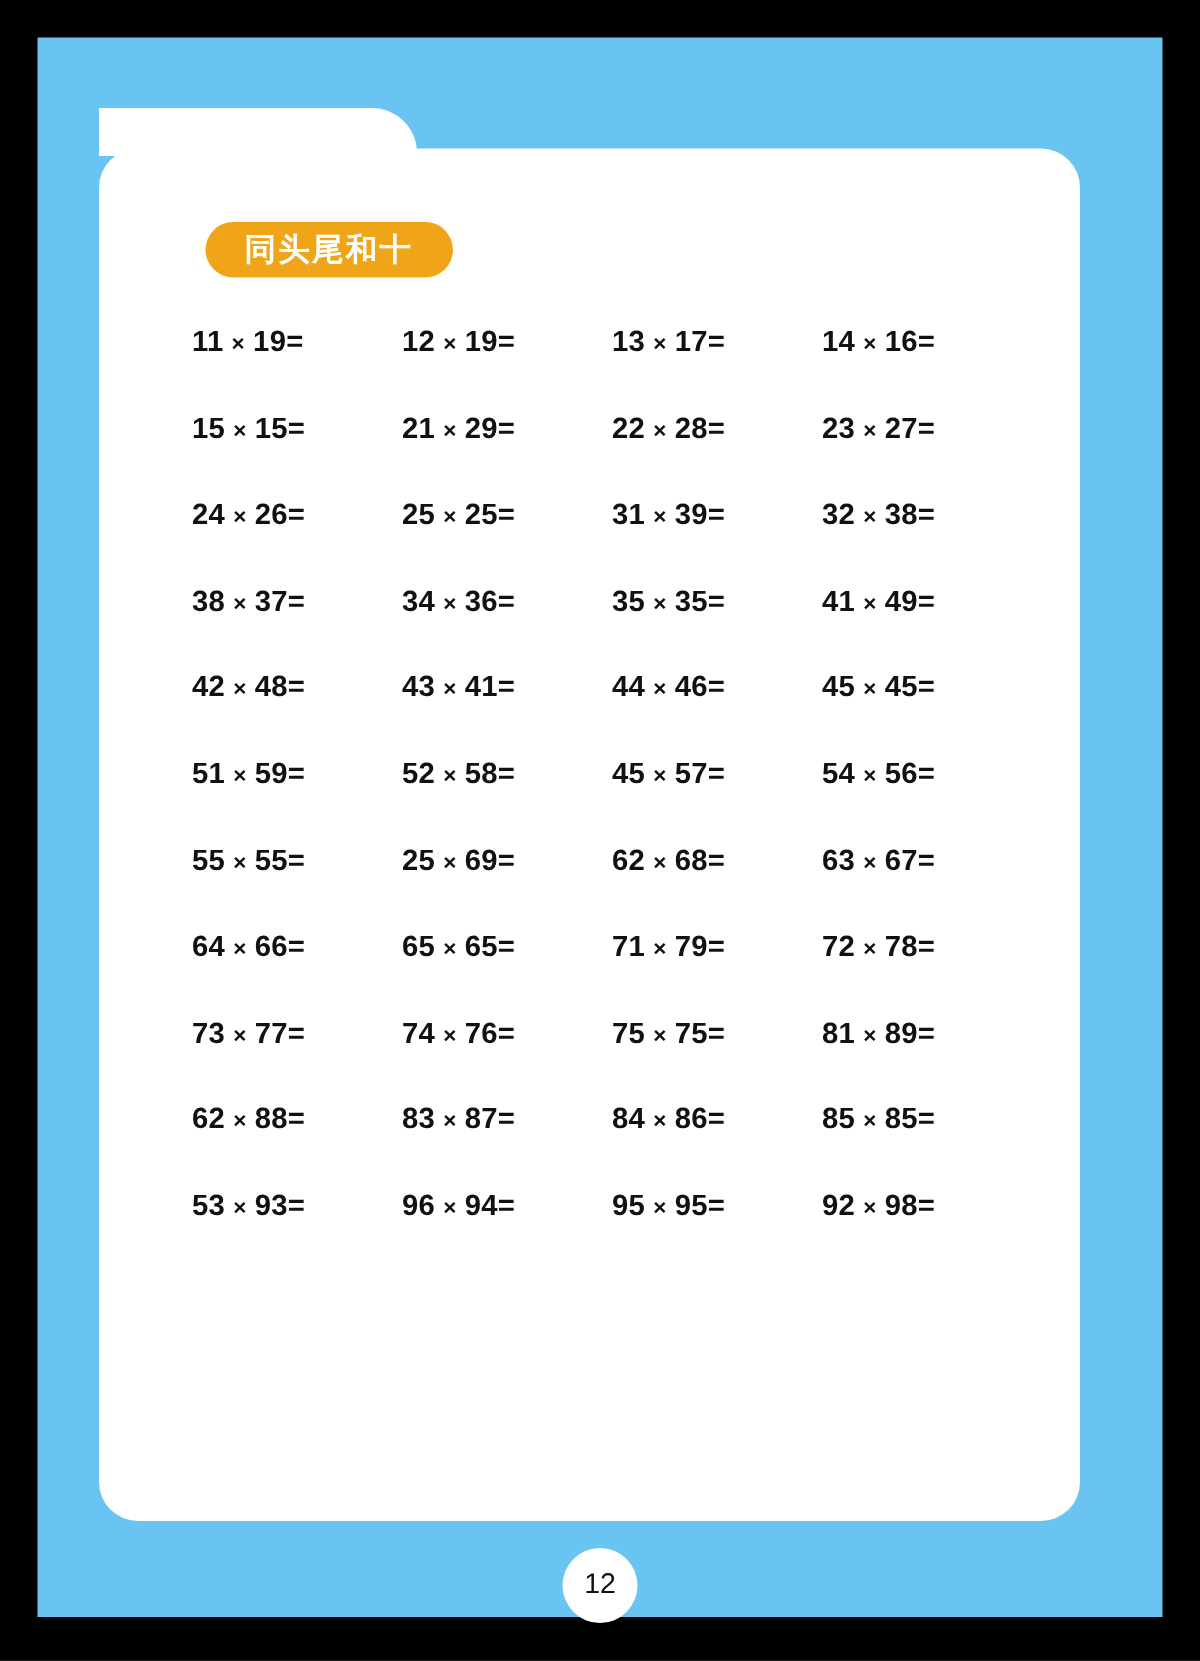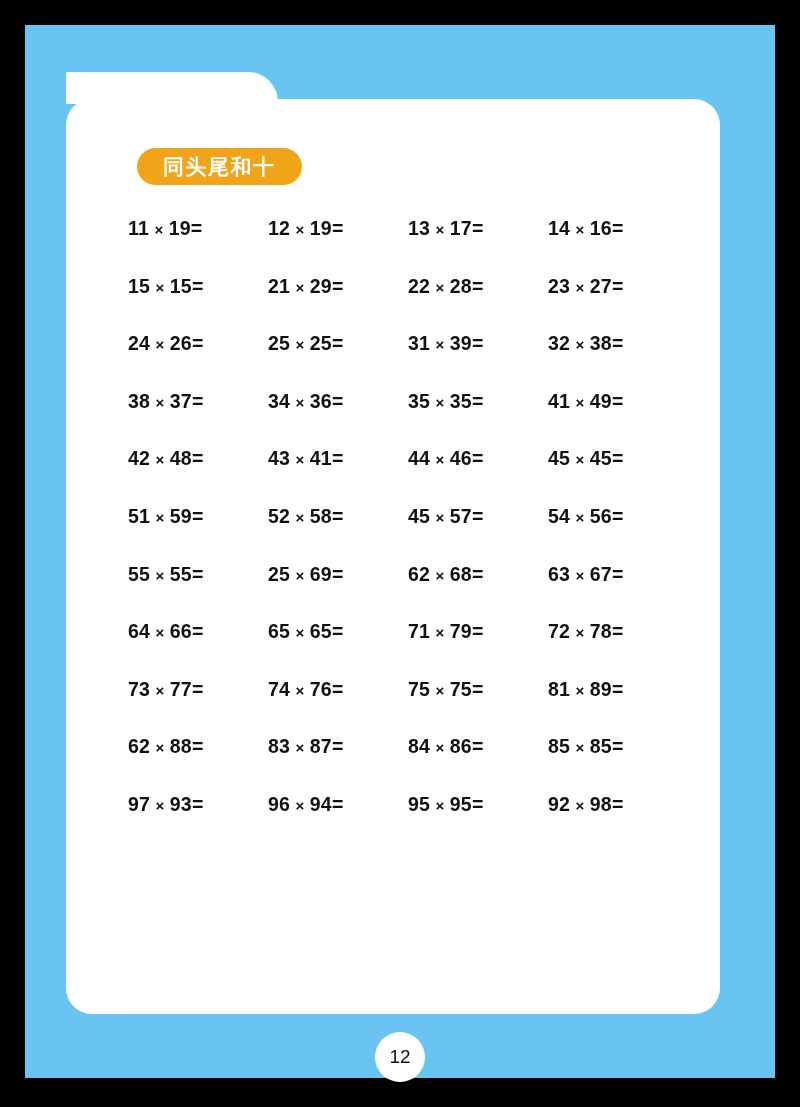--- a/index.html
+++ b/index.html
@@ -188,21 +188,21 @@
           <div class="problem-cell"><span>75</span><span class="op"> × </span><span>75</span><span>=</span></div>
           <div class="problem-cell"><span>81</span><span class="op"> × </span><span>89</span><span>=</span></div>
         </div>
         <div class="problem-row">
           <div class="problem-cell"><span>62</span><span class="op"> × </span><span>88</span><span>=</span></div>
           <div class="problem-cell"><span>83</span><span class="op"> × </span><span>87</span><span>=</span></div>
           <div class="problem-cell"><span>84</span><span class="op"> × </span><span>86</span><span>=</span></div>
           <div class="problem-cell"><span>85</span><span class="op"> × </span><span>85</span><span>=</span></div>
         </div>
         <div class="problem-row">
-          <div class="problem-cell"><span>97</span><span class="op"> × </span><span>93</span><span>=</span></div>
+          <div class="problem-cell"><span>53</span><span class="op"> × </span><span>93</span><span>=</span></div>
           <div class="problem-cell"><span>96</span><span class="op"> × </span><span>94</span><span>=</span></div>
           <div class="problem-cell"><span>95</span><span class="op"> × </span><span>95</span><span>=</span></div>
           <div class="problem-cell"><span>92</span><span class="op"> × </span><span>98</span><span>=</span></div>
         </div>
       </div>
 
   </div>
 
   <div class="page-number">
     <span>12</span>

